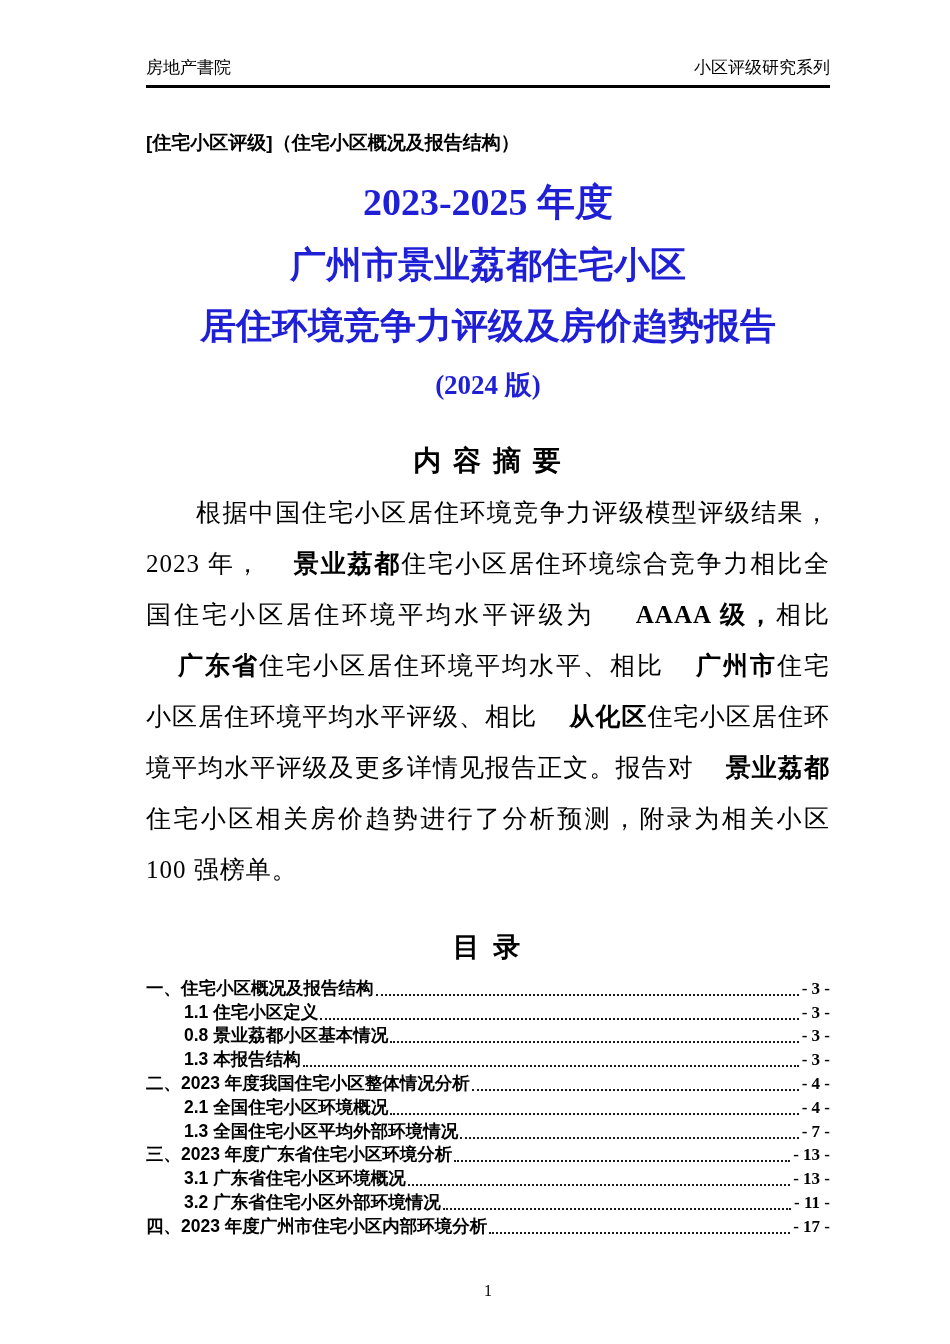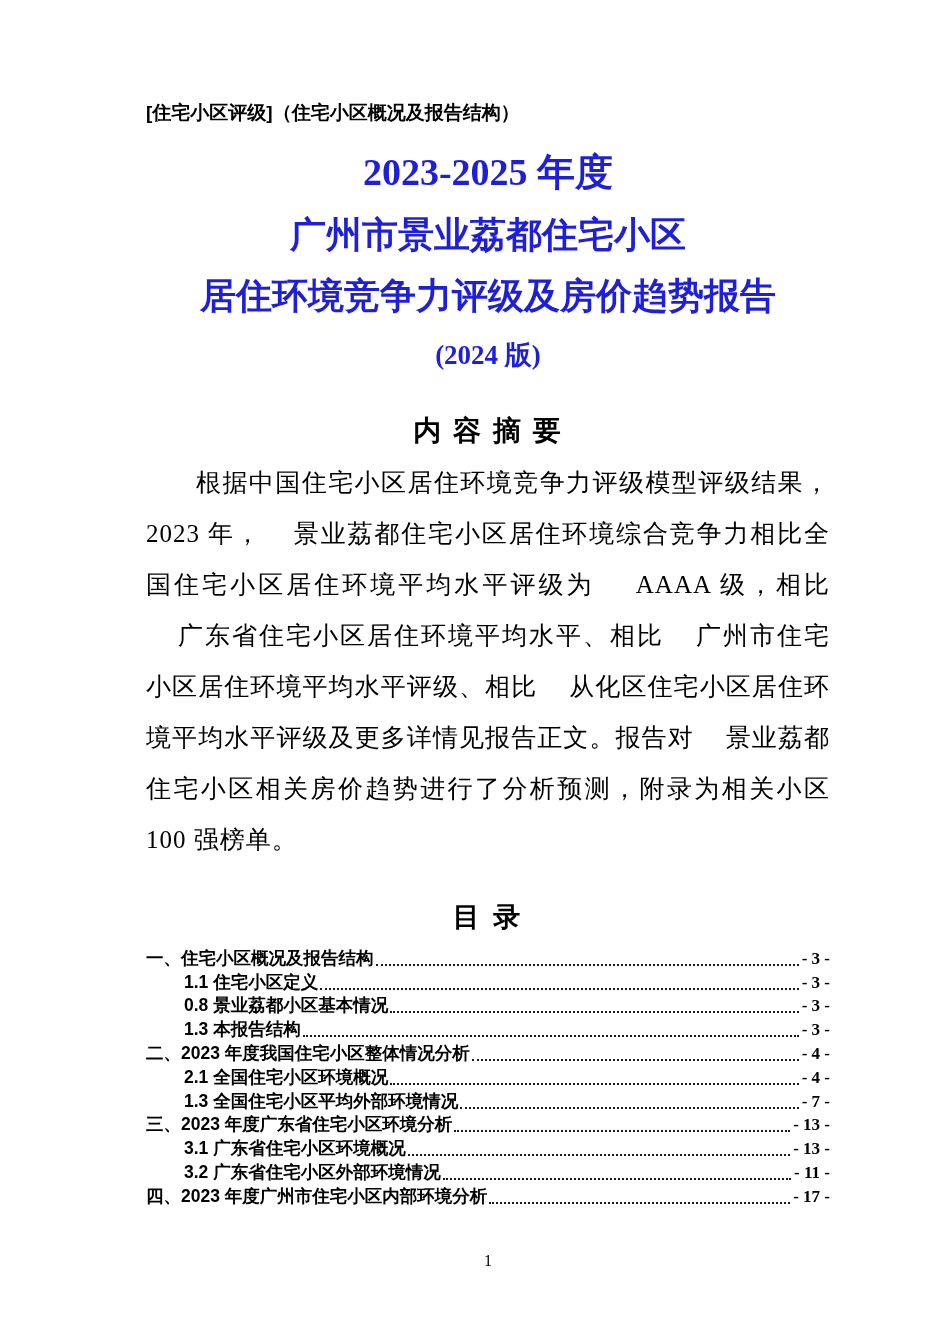--- a/index.html
+++ b/index.html
@@ -59,21 +59,21 @@
     letter-spacing: 2px;
   }
   .abstract-body {
     margin-top: 9px;
     font-size: 25px;
     line-height: 51px;
     text-align: justify;
     text-indent: 2em;
     letter-spacing: 1px;
   }
-  .abstract-body .b { font-weight: normal; margin-left: 32px; }
+  .abstract-body .b { font-weight: bold; margin-left: 32px; }
   
   .toc-heading {
     margin-top: 36px;
     text-align: center;
     font-family: "Liberation Sans", "DejaVu Sans", sans-serif;
     font-weight: bold;
     font-size: 27px;
     line-height: 32px;
     letter-spacing: 3px;
   }
@@ -110,20 +110,24 @@
     text-align: center;
     font-size: 16px;
     font-family: "Liberation Serif", "DejaVu Serif", serif;
   }
 </style>
 </head>
 <body>
 
 <div class="page">
 
+  <div class="doc-header">
+    <span>房地产書院</span>
+    <span>小区评级研究系列</span>
+  </div>
 
   <div class="class-line">[住宅小区评级]（住宅小区概况及报告结构）</div>
 
   <div class="title-block">
     <span class="title-line title-l1" style="color: rgb(31, 31, 214);">2023-2025 年度</span>
     <span class="title-line title-l2" style="color: rgb(31, 31, 214);">广州市景业荔都住宅小区</span>
     <span class="title-line title-l3" style="color: rgb(31, 31, 214);">居住环境竞争力评级及房价趋势报告</span>
     <span class="title-line title-l4" style="color: rgb(31, 31, 214);">(2024 版)</span>
   </div>
 

